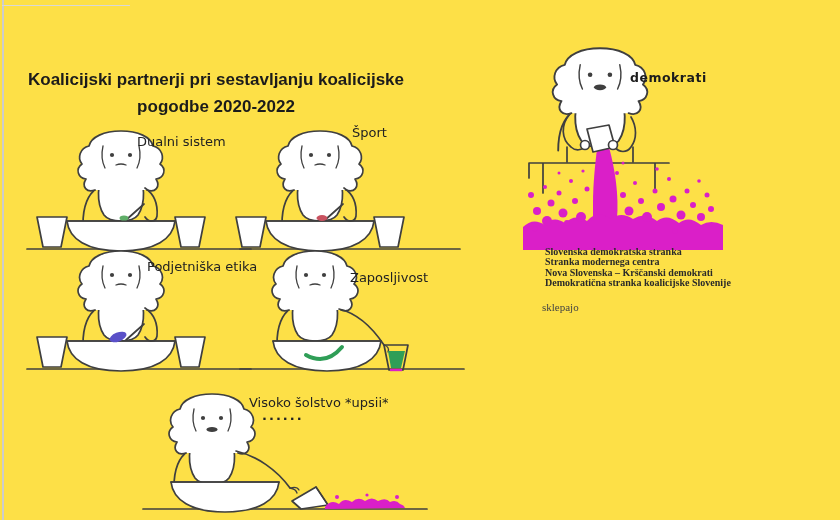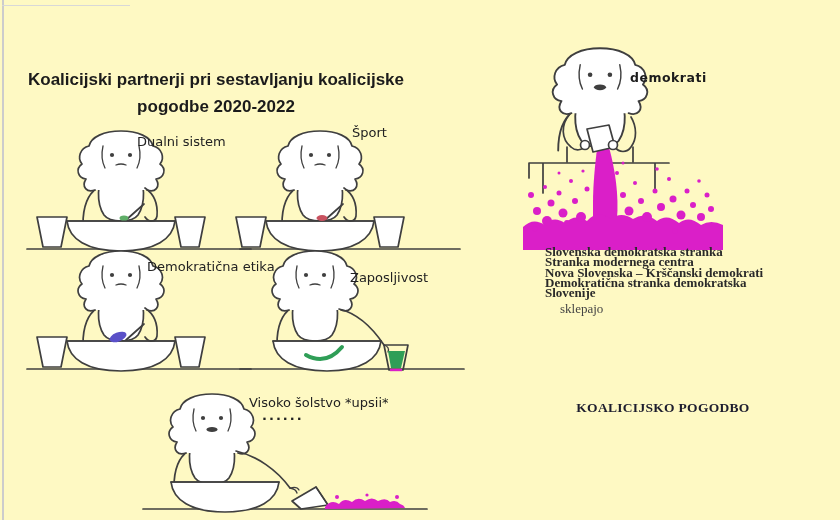--- a/index.html
+++ b/index.html
@@ -1,36 +1,36 @@
 <!DOCTYPE html>
 <html><head>
 <meta charset="utf-8">
 <style>
   html,body{margin:0;padding:0;background:#fff;}
-  .canvas{position:relative;width:840px;height:520px;background:#fef9c3;overflow:hidden;
+  .canvas{position:relative;width:840px;height:520px;background:#fde047;overflow:hidden;
           font-family:"Liberation Sans",sans-serif;color:#1f1f1f;}
   .edge-left{position:absolute;left:2px;top:0;width:2px;height:520px;background:#cccccc;}
   .edge-top{position:absolute;left:2px;top:5px;width:128px;height:1px;background:#d8d8d8;}
 
   .title{position:absolute;left:12px;top:66px;width:408px;text-align:center;
          font-size:17px;font-weight:600;line-height:27px;color:#1b1b1b;}
 
   .panel-label{position:absolute;font-size:13px;font-weight:normal;color:#222;
                font-family:"DejaVu Sans",sans-serif;white-space:nowrap;}
   .dots{position:absolute;font-size:13px;font-weight:bold;letter-spacing:2px;color:#222;
         font-family:"DejaVu Sans",sans-serif;}
 
   .oops-label{position:absolute;left:630px;top:70px;font-size:12.5px;font-weight:bold;
               letter-spacing:.5px;color:#1c1c1c;font-family:"DejaVu Sans",sans-serif;}
 
   .parties{position:absolute;left:545px;top:247px;width:230px;
-           font-family:"Liberation Serif",serif;font-weight:bold;font-size:13px;
+           font-family:"Liberation Serif",serif;font-weight:bold;font-size:10px;
            line-height:10.3px;color:#2a2a2a;}
-  .sklepajo{position:absolute;left:560px;top:301px;font-family:"Liberation Serif",serif;
-            font-size:13px;color:#444;}
+  .sklepajo{position:absolute;left:542px;top:301px;font-family:"Liberation Serif",serif;
+            font-size:11px;color:#444;}
 
   .contract{position:absolute;left:535px;top:396px;width:256px;text-align:center;
             font-family:"Liberation Serif",serif;font-weight:bold;font-size:13.5px;
             line-height:23.5px;color:#1d1d2e;letter-spacing:.3px;}
 
   svg{position:absolute;overflow:visible;}
   .ln{fill:none;stroke:#3f3f3f;stroke-width:1.7;stroke-linecap:round;stroke-linejoin:round;}
   .lnw{fill:#ffffff;stroke:#3f3f3f;stroke-width:1.7;stroke-linecap:round;stroke-linejoin:round;}
   .thin{stroke-width:1.3;}
 </style>
@@ -111,21 +111,21 @@
       <use href="#cup" x="164" y="90"></use>
       <g>
           <use href="#cook-base"></use>
           <use href="#mouth-frown"></use>
         </g>
       <use href="#bowl"></use>
       <use href="#arm-stir"></use>
       <ellipse cx="107" cy="90" rx="9" ry="4.5" transform="rotate(-22 107 90)" fill="#5a50c8"></ellipse>
     </g>
   </svg>
-  <div class="panel-label" style="left:147px;top:259px">Demokratična etika</div>
+  <div class="panel-label" style="left:147px;top:259px">Podjetniška etika</div>
 
   <svg style="left:238px;top:247px" width="230" height="128" viewBox="0 0 230 128">
     <path class="ln" d="M2,122 L226,122"></path>
     <g transform="translate(-33,0)">
       <g>
           <use href="#cook-base"></use>
           <use href="#mouth-frown"></use>
         </g>
       <g transform="translate(12,0)">
           <use href="#bowl"></use>
@@ -220,21 +220,20 @@
     <path class="lnw" d="M64,84 L86,80 L92,102 L70,107 Z"></path>
     <circle class="lnw" cx="62" cy="100" r="4.5"></circle>
     <circle class="lnw" cx="90" cy="100" r="4.5"></circle>
   </svg>
   <div class="oops-label">demokrati</div>
 
   <div class="parties">
     <div>Slovenska demokratska stranka</div>
     <div>Stranka modernega centra</div>
     <div>Nova Slovenska – Krščanski demokrati</div>
-    <div>Demokratična stranka demokratska Slovenije</div>
+    <div>Demokratična stranka koalicijske Slovenije</div>
   </div>
   <div class="sklepajo">sklepajo</div>
 
   <div class="contract">
-    <div>KOALICIJSKO POGODBO</div>
   </div>
 
 </div>
 
 </body></html>

